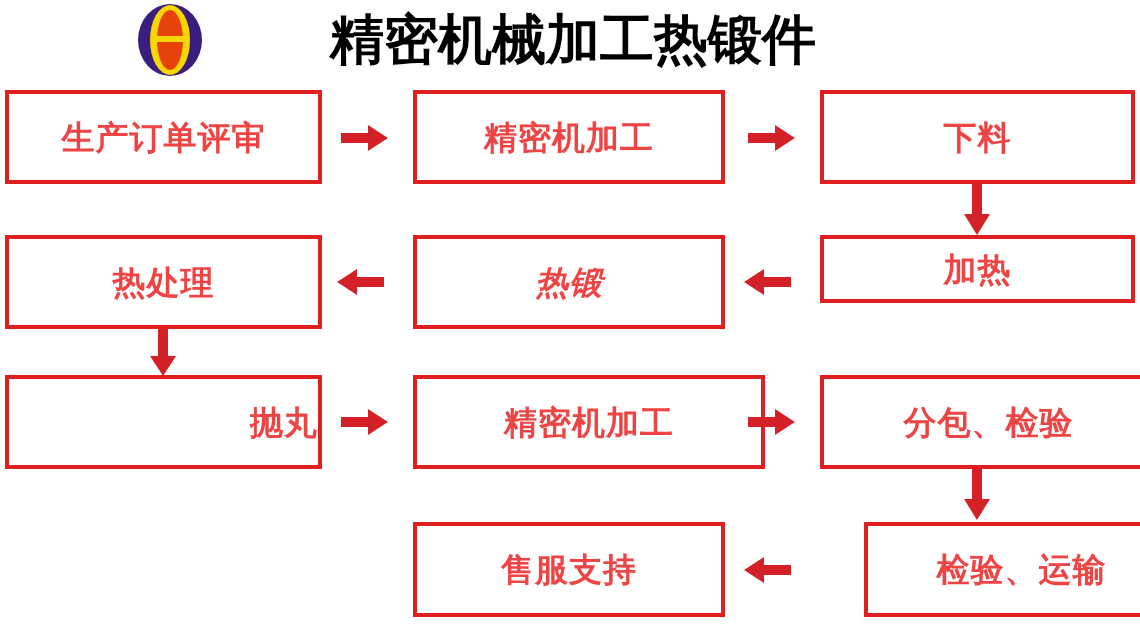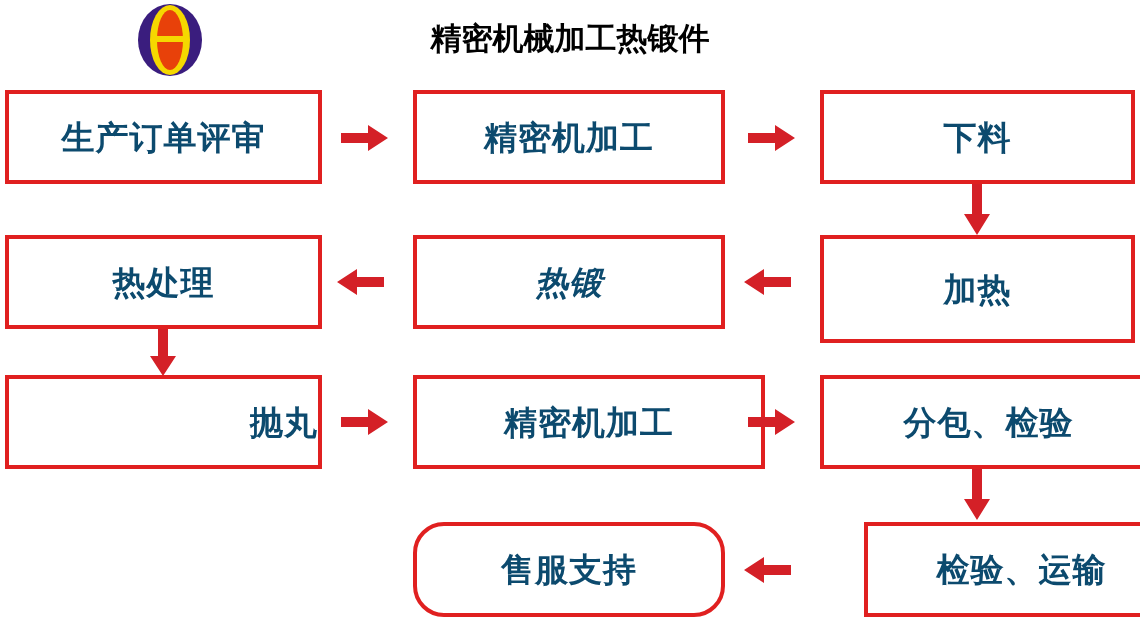--- a/index.html
+++ b/index.html
@@ -33,42 +33,42 @@
     width: 78px;
     height: 76px;
   }
   .title {
     position: absolute;
     left: 330px;
     top: 8px;
     width: 480px;
     height: 62px;
     line-height: 62px;
-    font-size: 31px;
+    font-size: 54px;
     font-weight: bold;
     color: #000000;
     letter-spacing: 0px;
     white-space: nowrap;
     text-align: center;
   }
 
   
   .node {
     position: absolute;
     box-sizing: border-box;
     border: 4px solid #e02020;
     background: #ffffff;
     display: flex;
     align-items: center;
     justify-content: center;
   }
   .node .label {
     font-size: 33px;
     font-weight: bold;
-    color: #0c4a6e;
+    color: #ef4444;
     white-space: nowrap;
     letter-spacing: 1px;
     line-height: 1;
   }
 
   
   .arrow {
     position: absolute;
   }
   .arrow svg {
@@ -137,21 +137,21 @@
   <div class="node" style="left:413px; top:235px; width:312px; height:94px;font-style:italic;">
     <span class="label">热锻</span>
   </div>
 
   <div class="arrow" style="left:744px; top:268px;">
     <svg width="48" height="28" viewBox="0 0 48 28" xmlns="http://www.w3.org/2000/svg">
       <path d="M47 9 L20 9 L20 1 L0 14 L20 27 L20 19 L47 19 Z" fill="#d42027"></path>
     </svg>
   </div>
 
-  <div class="node" style="left:820px; top:235px; width:315px; height:108px;">
+  <div class="node" style="left:820px; top:235px; width:315px; height:68px;">
     <span class="label">加热</span>
   </div>
 
   <div class="arrow" style="left:148px; top:329px;">
     <svg width="30" height="48" viewBox="0 0 30 48" xmlns="http://www.w3.org/2000/svg">
       <path d="M10 0 L20 0 L20 27 L28 27 L15 47 L2 27 L10 27 Z" fill="#d42027"></path>
     </svg>
   </div>
 
   <div class="node" style="left:5px; top:375px; width:317px; height:94px;justify-content:flex-end;">
@@ -177,21 +177,21 @@
   <div class="node" style="left:820px; top:375px; width:337px; height:94px;">
     <span class="label">分包、检验</span>
   </div>
 
   <div class="arrow" style="left:962px; top:469px;">
     <svg width="30" height="52" viewBox="0 0 30 52" xmlns="http://www.w3.org/2000/svg">
       <path d="M10 0 L20 0 L20 30 L28 30 L15 51 L2 30 L10 30 Z" fill="#d42027"></path>
     </svg>
   </div>
 
-  <div class="node" style="left:413px; top:522px; width:312px; height:95px;border-radius:31px;">
+  <div class="node" style="left:413px; top:522px; width:312px; height:95px;">
     <span class="label">售服支持</span>
   </div>
 
   <div class="arrow" style="left:744px; top:556px;">
     <svg width="48" height="28" viewBox="0 0 48 28" xmlns="http://www.w3.org/2000/svg">
       <path d="M47 9 L20 9 L20 1 L0 14 L20 27 L20 19 L47 19 Z" fill="#d42027"></path>
     </svg>
   </div>
 
   <div class="node" style="left:820px; top:522px; width:315px; height:95px;margin-left:44px;">

